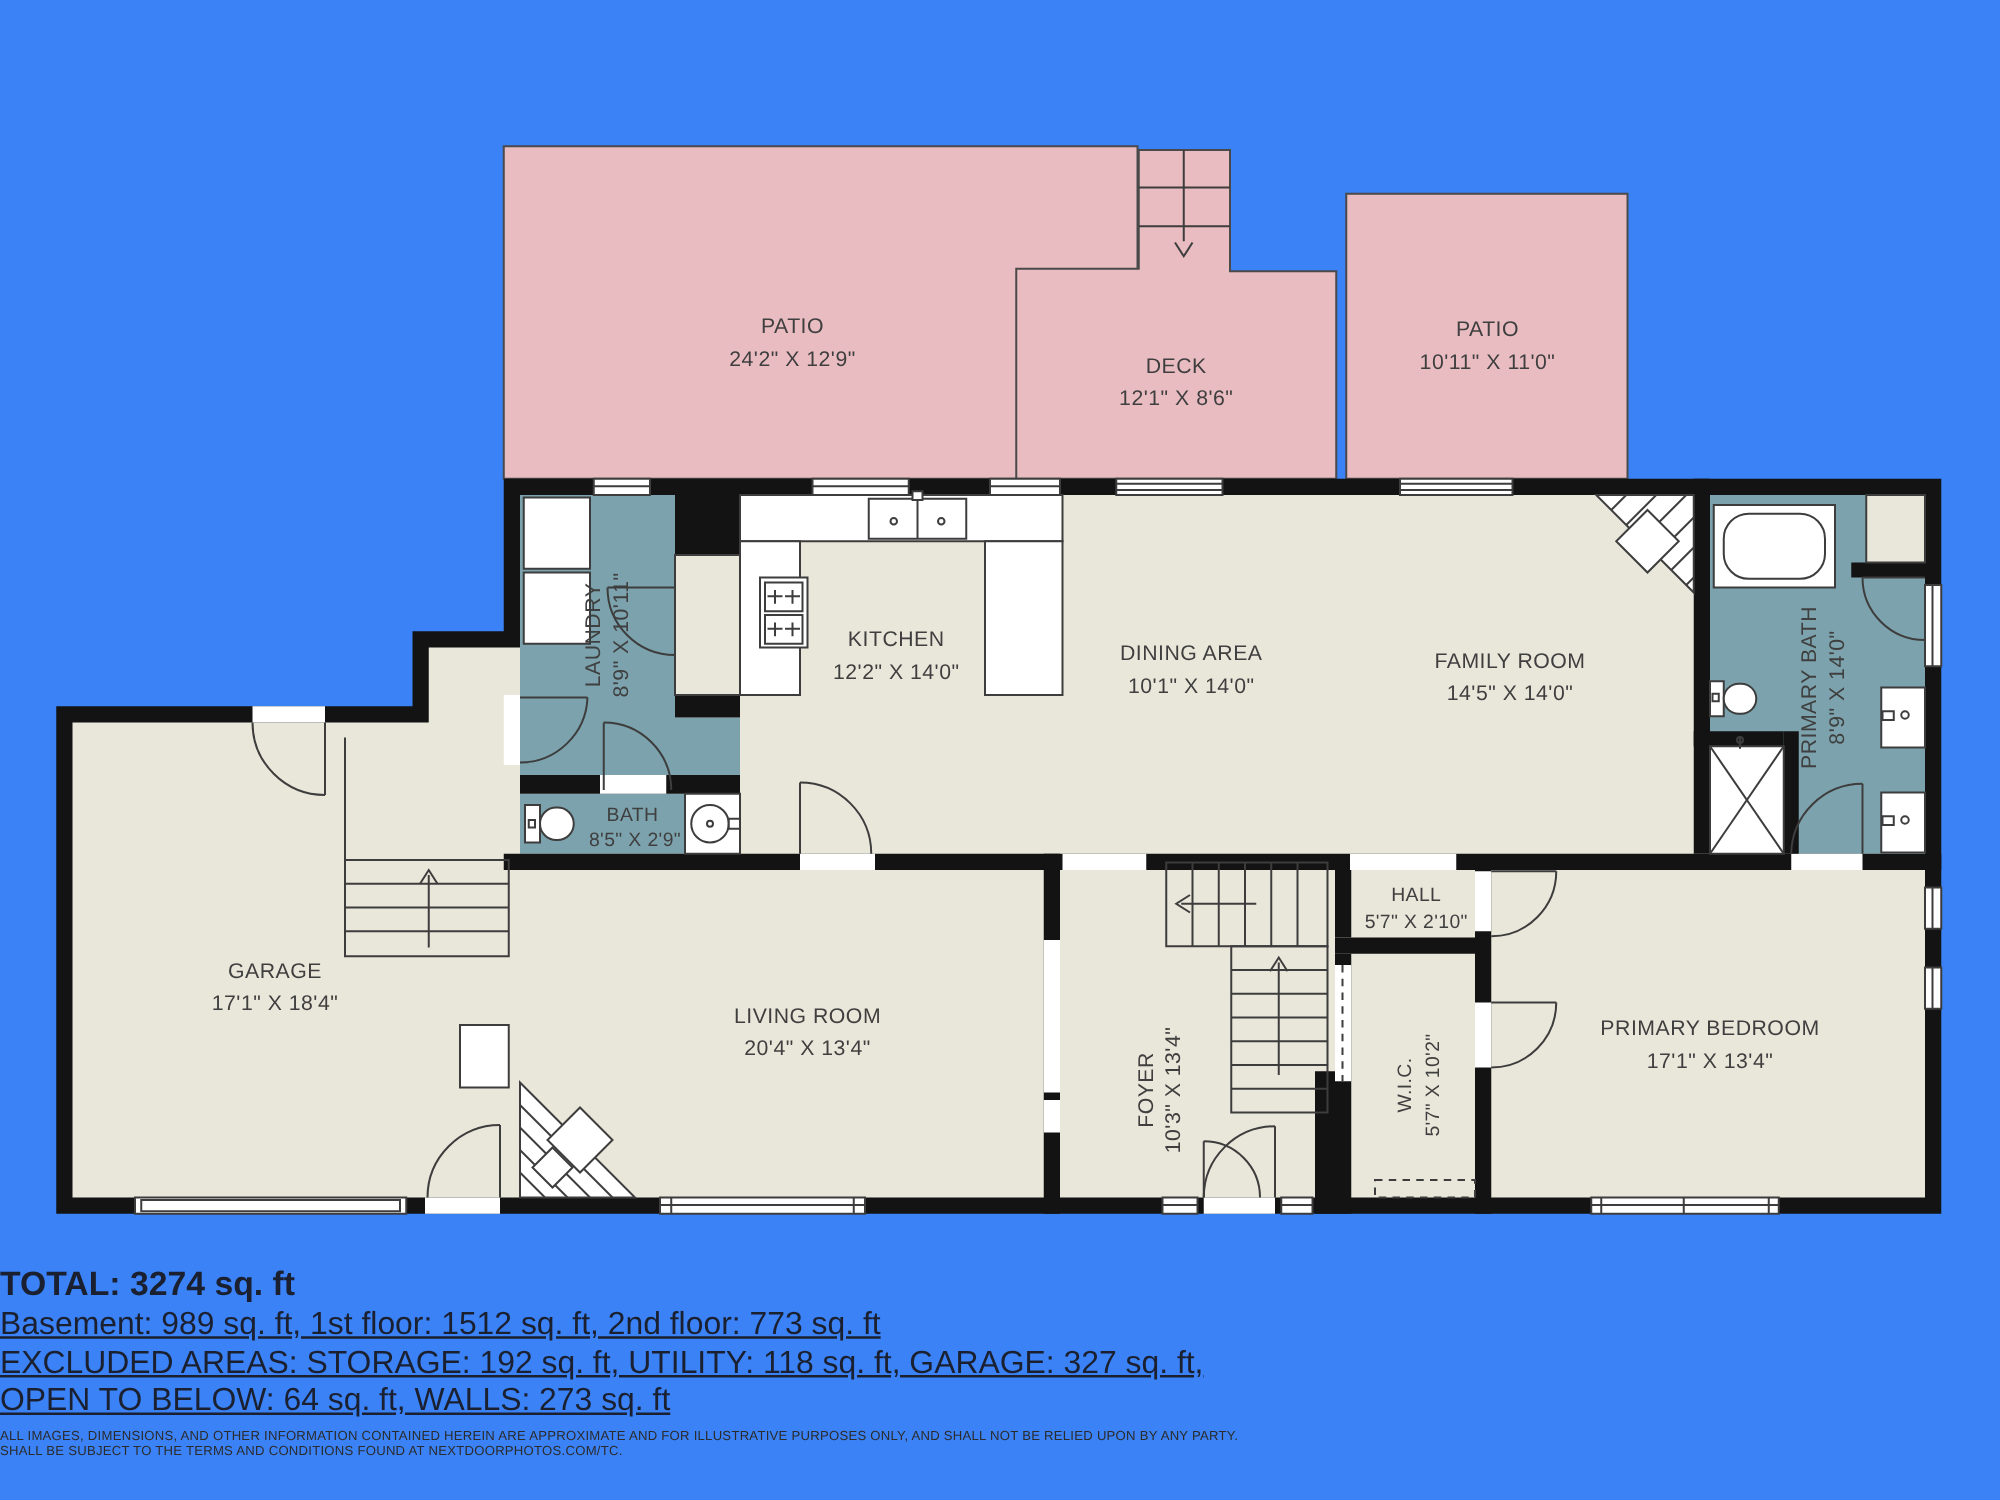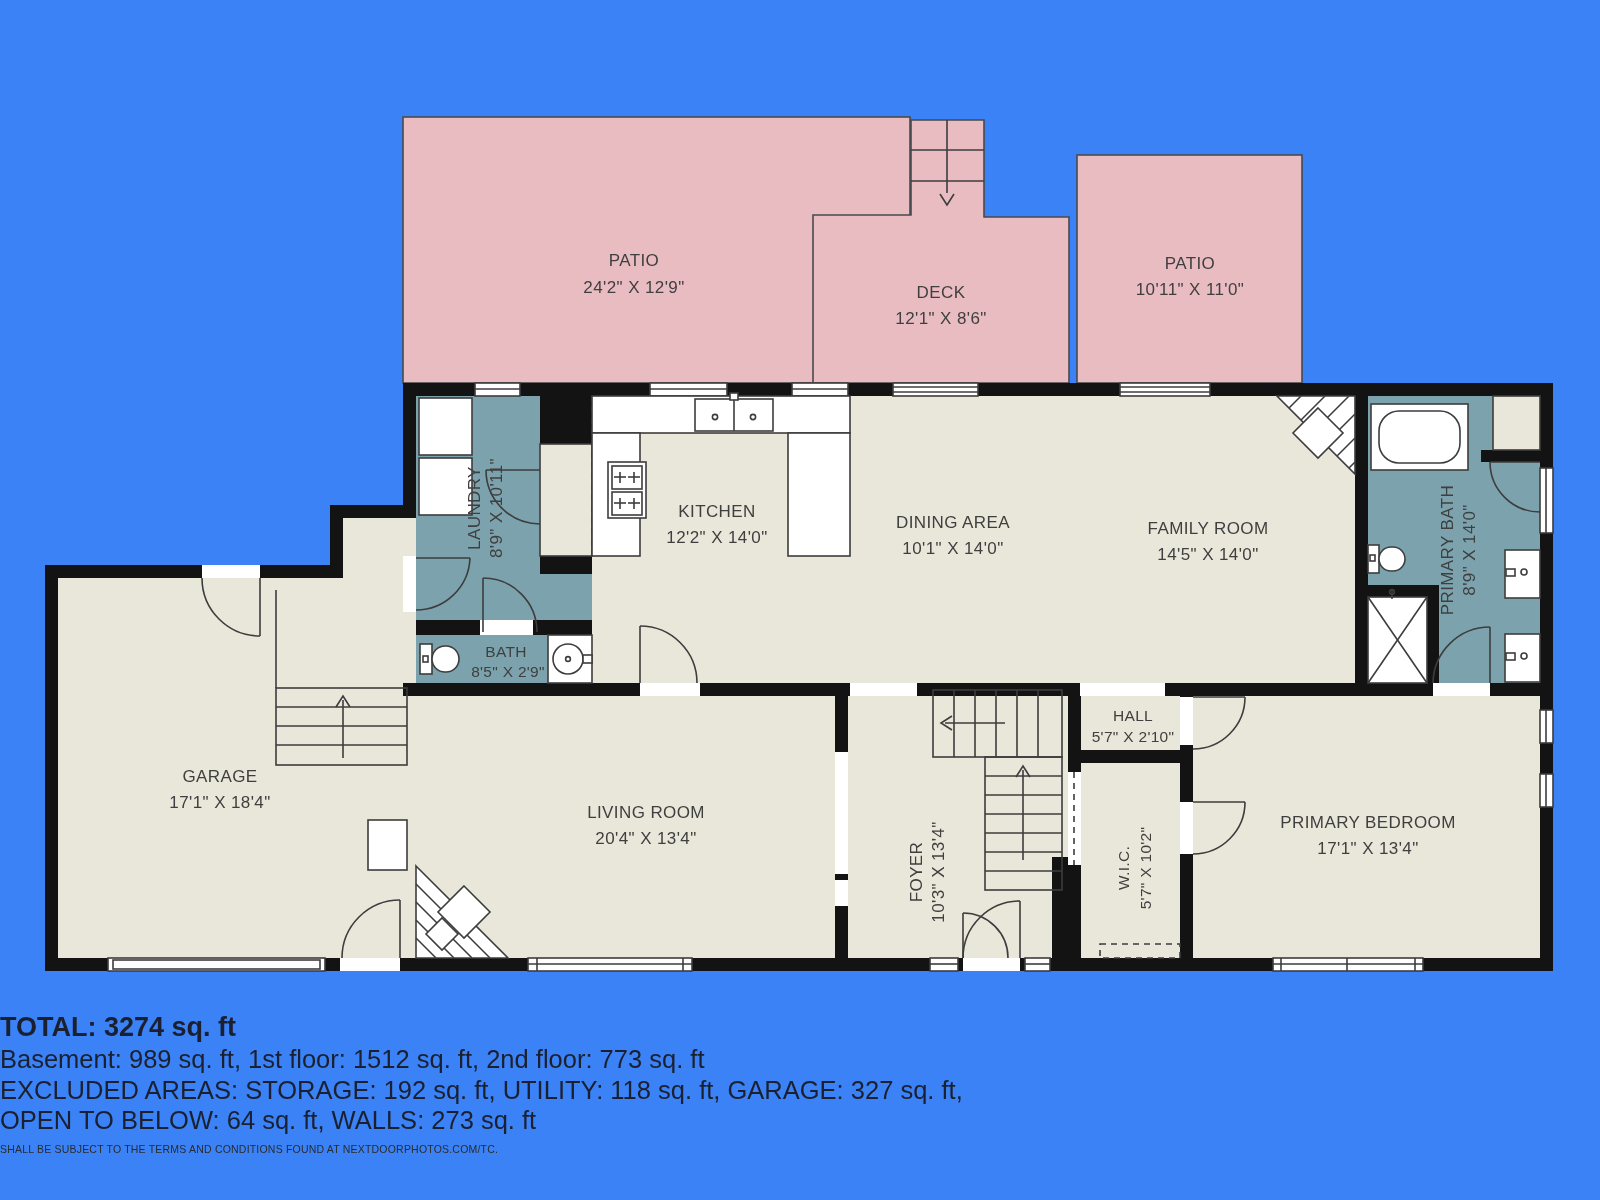--- a/index.html
+++ b/index.html
@@ -14,21 +14,21 @@
   .wall{fill:#131313;}
   .floor{fill:#E9E6DA;}
   .wet{fill:#7CA3AD;}
   .open{fill:#ffffff;}
   .dash{stroke:#3d3d3d;stroke-width:1.6;fill:none;stroke-dasharray:6 5;}
   .lbl{fill:#3f3f3f;font-size:17px;letter-spacing:.4px;text-anchor:middle;}
   .lbl-sm{fill:#3f3f3f;font-size:15.5px;letter-spacing:.3px;text-anchor:middle;}
   
   #summary{position:absolute;left:0;top:997px;width:1572px;text-align:left;color:#1a2030;margin-top:14px;}
   #summary .total{font-size:27px;font-weight:bold;line-height:33px;}
-  #summary .line{font-size:25.5px;line-height:30.5px;}
+  #summary .line{font-size:25.5px;line-height:30.5px;text-decoration:underline;}
   #summary .disclaimer{margin-top:7px;font-size:10.5px;line-height:12.5px;color:#2b2b2b;letter-spacing:.2px;}
 </style>
 </head>
 <body>
 
 <div id="stage">
 
 <svg id="plan-svg" width="1600" height="1000" viewBox="0 0 1600 1000" xmlns="http://www.w3.org/2000/svg">
 
   <g>
@@ -380,17 +380,18 @@
     <text class="lbl" x="1368" y="854">17'1" X 13'4"</text>
   </g>
 </svg>
 
 <div id="summary">
   <div class="total">TOTAL: 3274 sq. ft</div>
   <div class="line">Basement: 989 sq. ft, 1st floor: 1512 sq. ft, 2nd floor: 773 sq. ft</div>
   <div class="line">EXCLUDED AREAS: STORAGE: 192 sq. ft, UTILITY: 118 sq. ft, GARAGE: 327 sq. ft,</div>
   <div class="line">OPEN TO BELOW: 64 sq. ft, WALLS: 273 sq. ft</div>
   <div class="disclaimer">
+    <div>ALL IMAGES, DIMENSIONS, AND OTHER INFORMATION CONTAINED HEREIN ARE APPROXIMATE AND FOR ILLUSTRATIVE PURPOSES ONLY, AND SHALL NOT BE RELIED UPON BY ANY PARTY.</div>
     <div>SHALL BE SUBJECT TO THE TERMS AND CONDITIONS FOUND AT NEXTDOORPHOTOS.COM/TC.</div>
   </div>
 </div>
 
 </div>
 
 </body></html>

